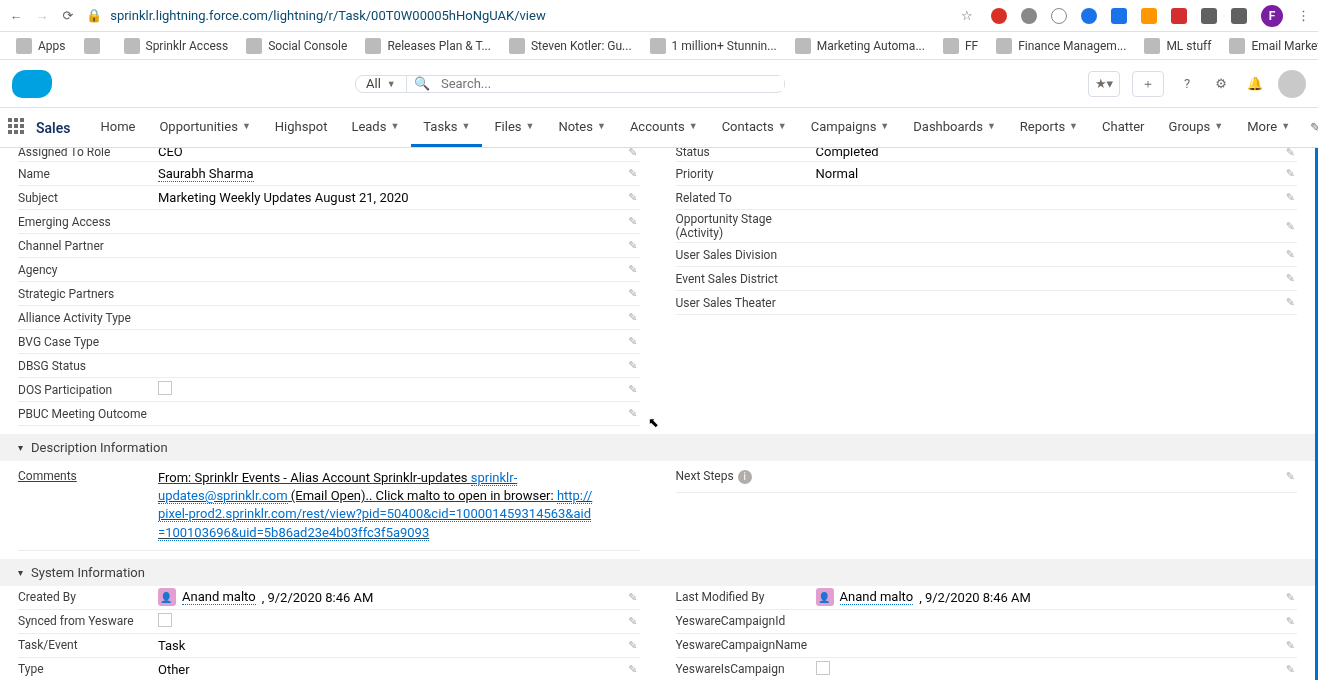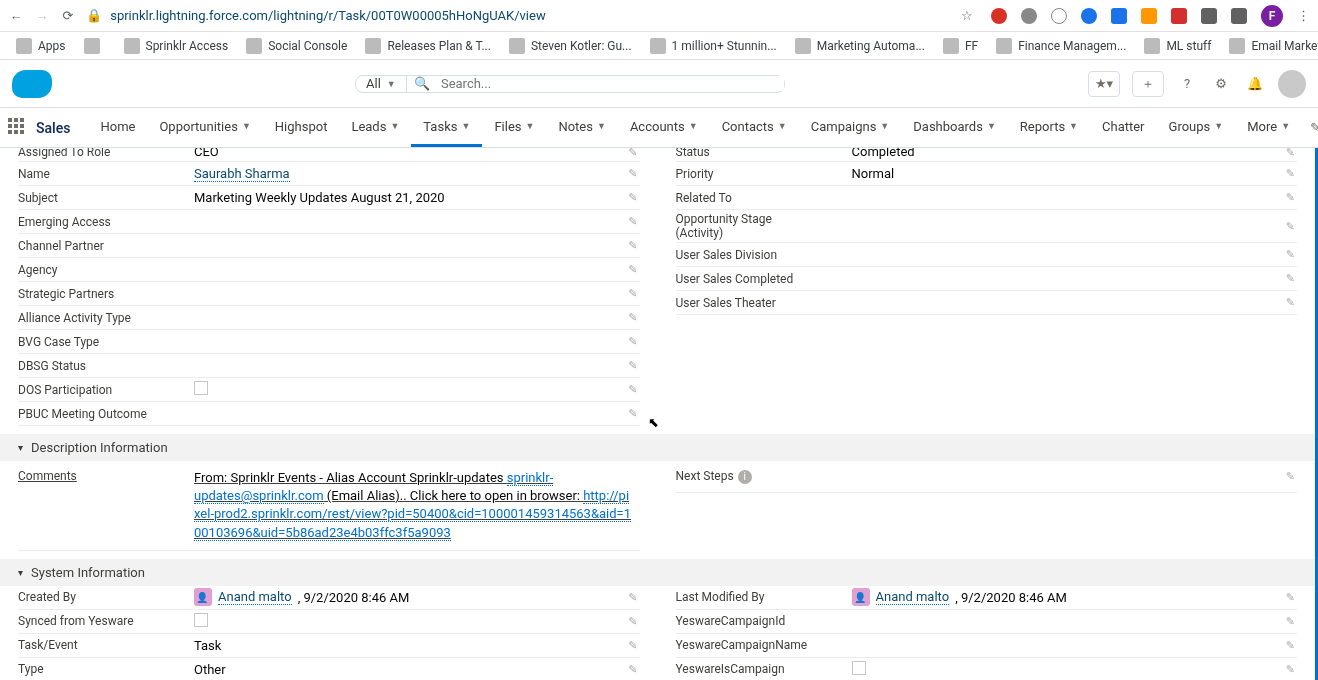--- a/index.html
+++ b/index.html
@@ -42,24 +42,24 @@
 .app-name { font-size:14px; font-weight:600; color:#16325c; margin-right:18px;}
 .nav-item { padding:0 12px; height:100%; display:flex; align-items:center; gap:4px; font-size:13px; color:#3e3e3c; cursor:pointer; border-bottom:3px solid transparent;justify-content:center;}
 .nav-item.active { border-bottom-color:#0070d2; background:#fff; }
 .chev { font-size:9px; color:#706e6b;}
 .nav-edit { margin-left:auto; color:#706e6b; padding:0 8px;cursor:pointer;}
 
 
 .content { position:relative; height:calc(680px - 32px - 28px - 48px - 40px); overflow-y:auto; border-right:3px solid #0070d2;}
 .cols { display:flex; }
 .col { flex:1; padding:0 18px;}
-.field-row { display:flex; align-items:center; min-height:24px; border-bottom:1px solid #ececec; padding:2px 0; position:relative;gap:36px;}
+.field-row { display:flex; align-items:center; min-height:24px; border-bottom:1px solid #ececec; padding:2px 0; position:relative;}
 .field-label { width:140px; font-size:12px; color:#3e3e3c; flex-shrink:0;}
 .field-value { font-size:13px; color:#080707; padding-left:0;}
-.field-value a { color:#0c4a6e; text-decoration:none; border-bottom:1px dotted #0070d2;}
+.field-value a { color:#000000; text-decoration:none; border-bottom:1px dotted #0070d2;}
 .edit-pencil { position:absolute; right:2px; color:#b0adab; font-size:11px;}
 .checkbox-empty { width:14px;height:14px;border:1px solid #c9c7c5;background:#fff;display:inline-block;}
 
 .section-hdr { background:#f3f2f2; padding:6px 18px; display:flex; align-items:center; gap:8px; font-size:13px; color:#3e3e3c; margin-top:8px;cursor:pointer;}
 .section-chev { font-size:10px;}
 
 .comments-text { font-size:13px; line-height:1.4; }
 .comments-text a { color:#0070d2; text-decoration:none;}
 
 .info-icon { display:inline-flex;width:14px;height:14px;border-radius:50%;background:#b0adab;color:#fff;font-size:10px;align-items:center;justify-content:center;margin-left:4px;}
@@ -332,21 +332,21 @@
           <div class="field-label">Opportunity Stage (Activity)</div>
           <div class="field-value"></div>
           <span class="edit-pencr edit-pencil">✎</span>
         </div>
         <div class="field-row">
           <div class="field-label">User Sales Division</div>
           <div class="field-value"></div>
           <span class="edit-pencr edit-pencil">✎</span>
         </div>
         <div class="field-row">
-          <div class="field-label">User Sales Completed</div>
+          <div class="field-label">Event Sales District</div>
           <div class="field-value"></div>
           <span class="edit-pencr edit-pencil">✎</span>
         </div>
         <div class="field-row">
           <div class="field-label">User Sales Theater</div>
           <div class="field-value"></div>
           <span class="edit-pencr edit-pencil">✎</span>
         </div>
       </div>
   </div>
@@ -354,21 +354,21 @@
   <div class="section-hdr">
     <span class="section-chev">▾</span>
     <span>Description Information</span>
   </div>
 
   <div class="cols">
     <div class="col">
       <div class="field-row" style="align-items:flex-start;padding:8px 0;text-decoration:underline;">
         <div class="field-label">Comments</div>
         <div class="field-value comments-text" style="max-width:440px">
-          <span>From: Sprinklr Events - Alias Account Sprinklr-updates </span><a href="#">sprinklr-updates@sprinklr.com</a><span> (Email Alias).. Click here to open in browser: </span><a href="#" style="word-break:break-all">http://pixel-prod2.sprinklr.com/rest/view?pid=50400&amp;cid=100001459314563&amp;aid=100103696&amp;uid=5b86ad23e4b03ffc3f5a9093</a>
+          <span>From: Sprinklr Events - Alias Account Sprinklr-updates </span><a href="#">sprinklr-updates@sprinklr.com</a><span> (Email Open).. Click malto to open in browser: </span><a href="#" style="word-break:break-all">http://pixel-prod2.sprinklr.com/rest/view?pid=50400&amp;cid=100001459314563&amp;aid=100103696&amp;uid=5b86ad23e4b03ffc3f5a9093</a>
         </div>
       </div>
     </div>
     <div class="col">
       <div class="field-row" style="padding:8px 0;">
         <div class="field-label">
           <span>Next Steps</span><span class="info-icon">i</span>
         </div>
         <span class="edit-pencil">✎</span>
       </div>

